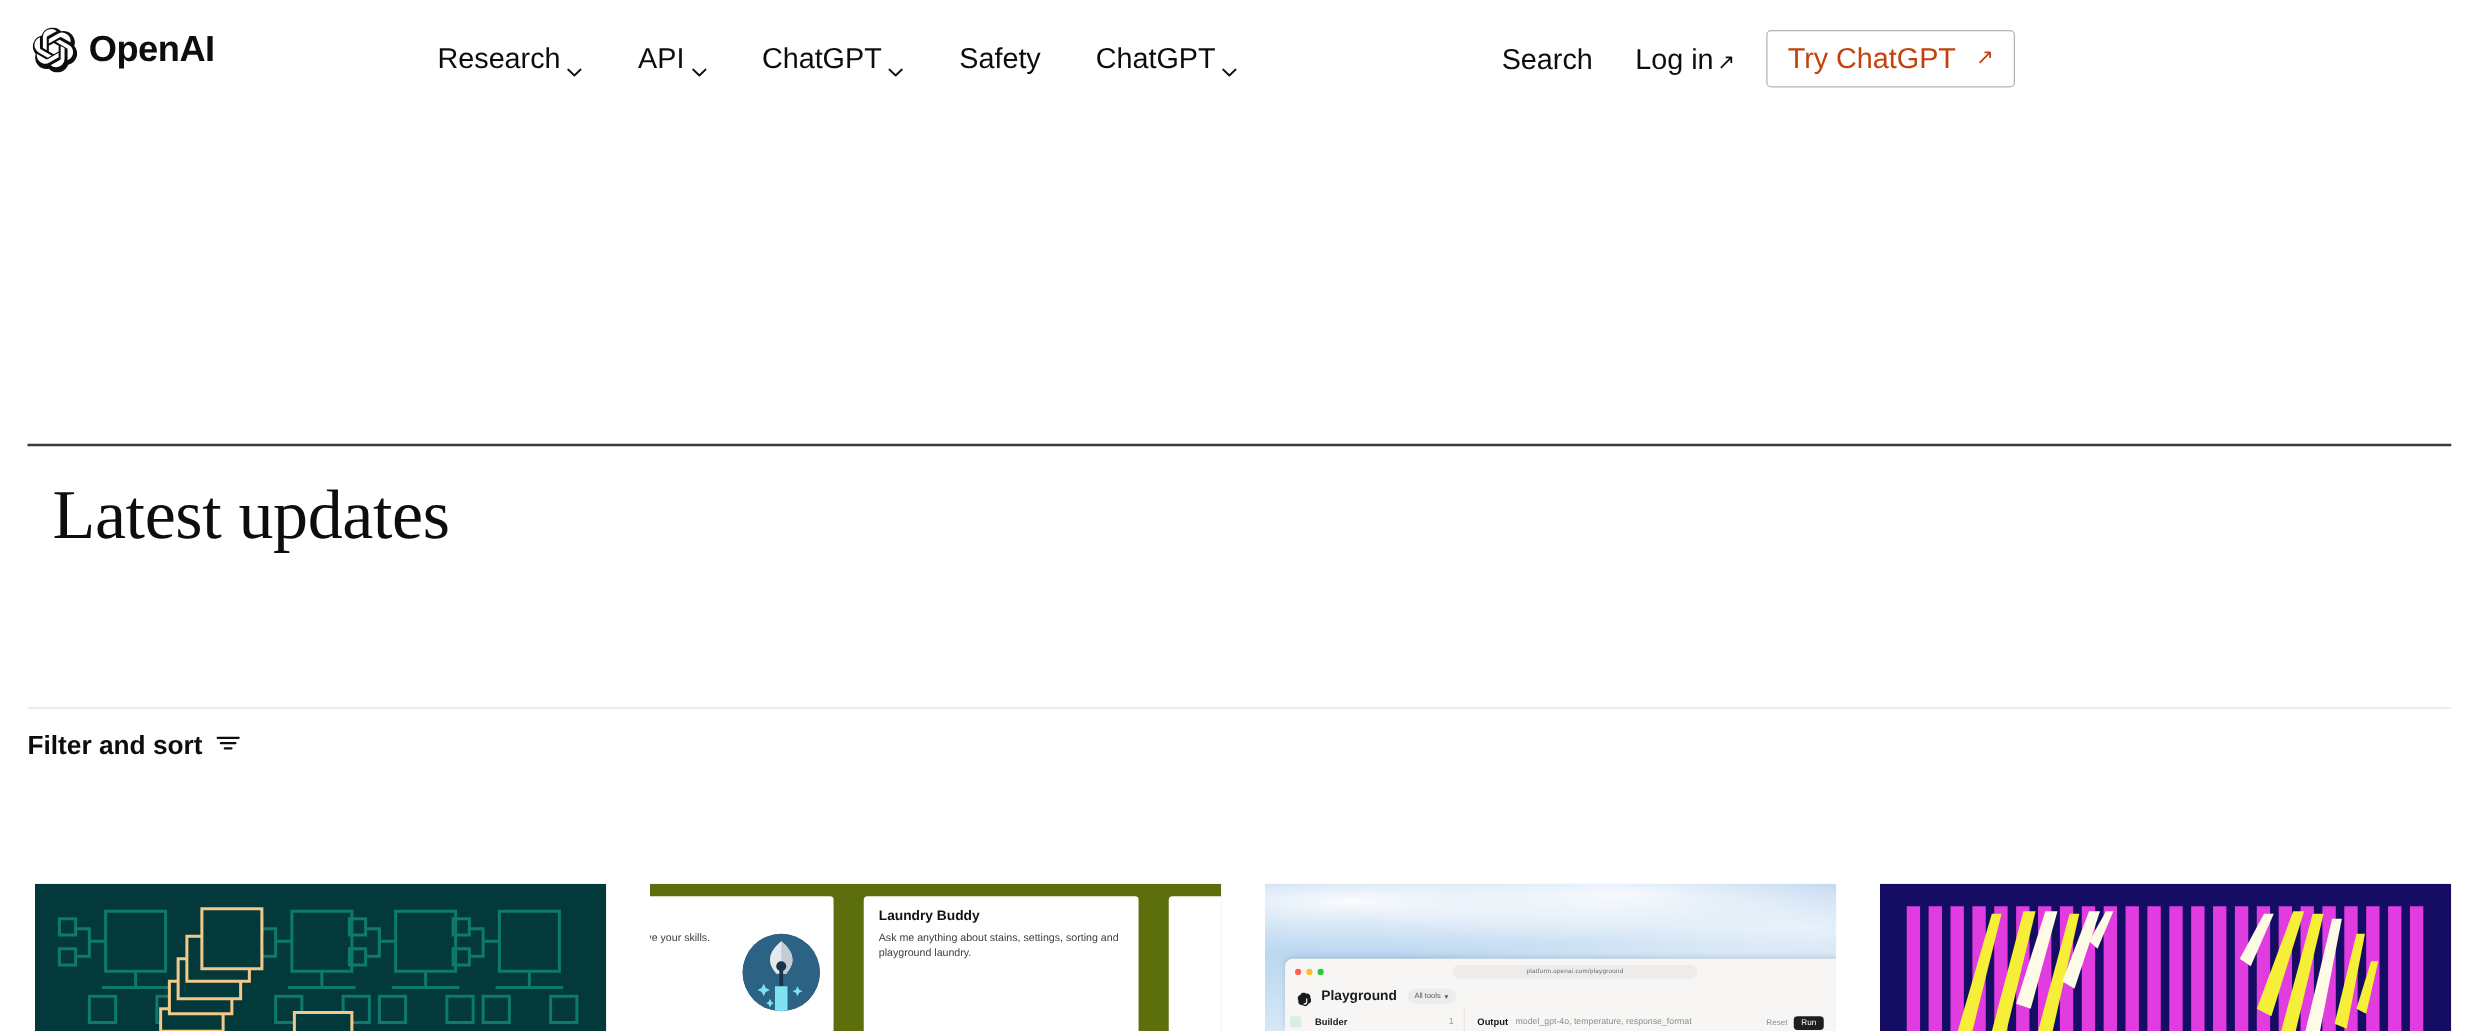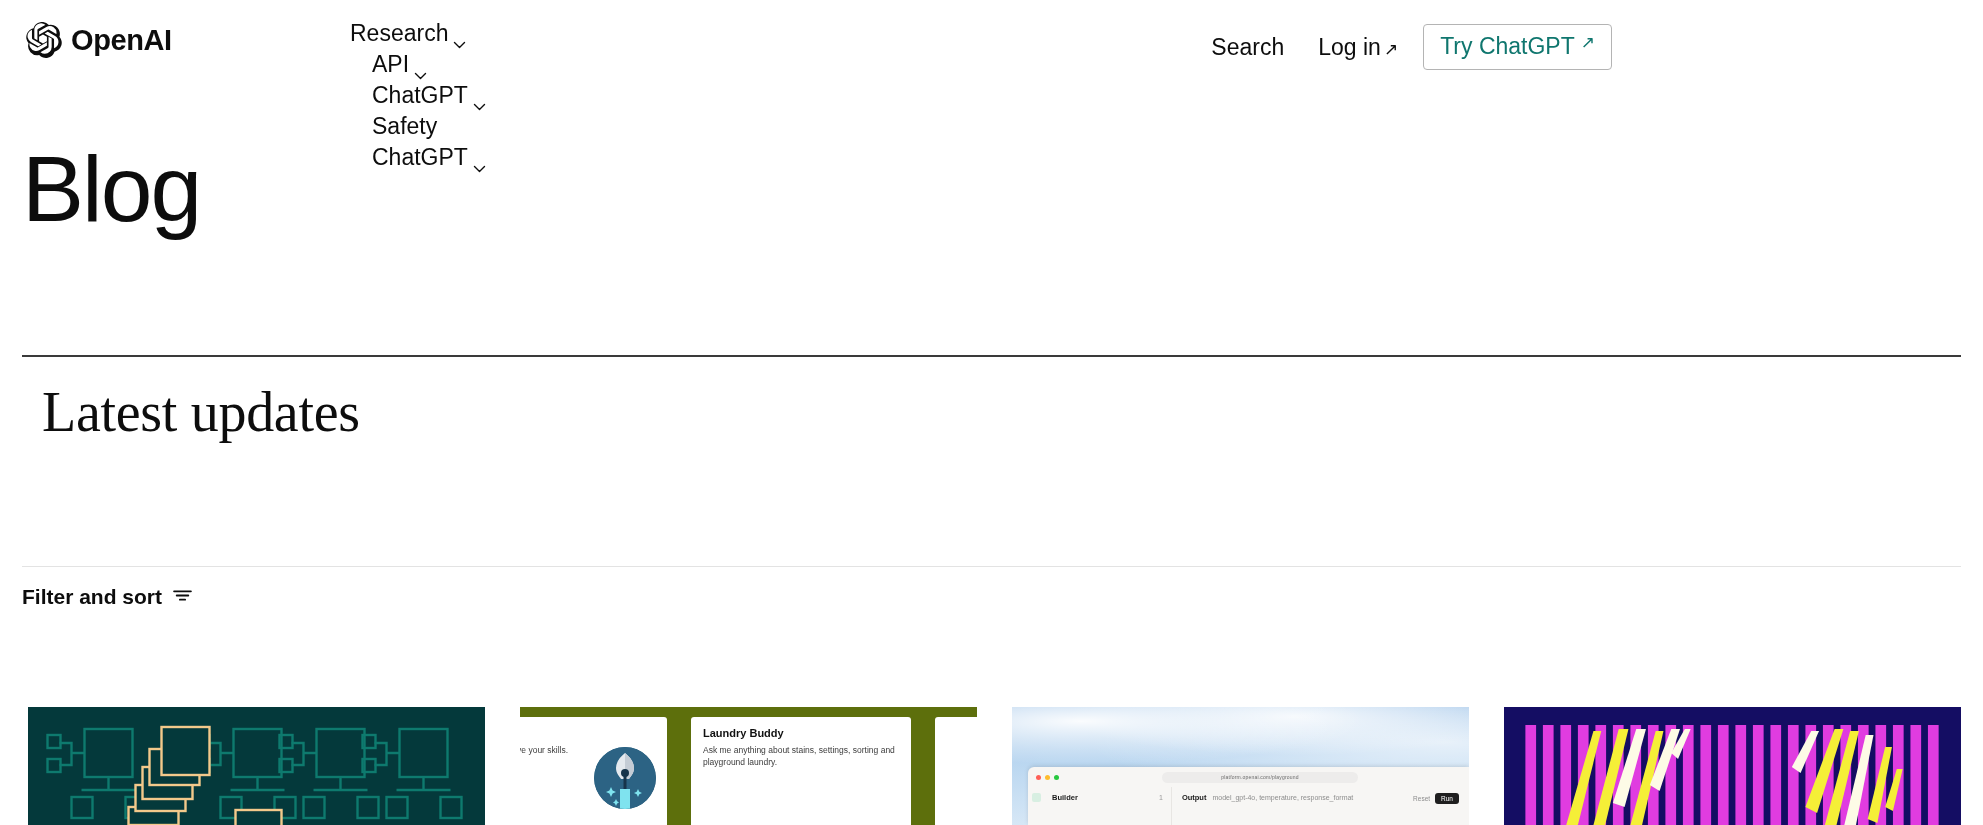--- a/index.html
+++ b/index.html
@@ -23,46 +23,46 @@
     display:flex; align-items:center; gap:9px;
     text-decoration:none; color:#0d0d0d;
   }
   .brand-mark { width:36px; height:36px; display:block; }
   .brand-name {
     font-size:29px; font-weight:700; letter-spacing:-0.4px;
     line-height:1; white-space:nowrap;
   }
 
   .mainnav {
-    position:absolute; left:350px; top:18px;
-    display:flex; align-items:flex-start; gap:0px;flex-direction:column;
+    position:absolute; left:350px; top:31px;
+    display:flex; align-items:flex-start; gap:0px;
   }
   .navitem {
     display:flex; align-items:center; gap:5px;
     font-size:23px; line-height:1; color:#0d0d0d;
     padding:4px 22px 4px 0; white-space:nowrap; cursor:pointer;
   }
   .navitem:not(:first-child){ padding-left:22px; }
   .chev { display:inline-block; width:13px; height:8px; }
 
   .rightnav {
     position:absolute; right:22px; top:24px;
     display:flex; align-items:center; gap:0px;
   }
   .rn-link {
     font-size:23px; line-height:1; color:#0d0d0d;
     white-space:nowrap; cursor:pointer; padding:8px 17px;
     display:flex; align-items:flex-end; gap:3px; text-decoration:none;
   }
   .cta {
-    font-size:23px; line-height:1; color:#0f766e;
+    font-size:23px; line-height:1; color:#c2410c;
     white-space:nowrap; cursor:pointer;
     border:1px solid #b4b4b4; border-radius:4px;
     padding:10px 16px 11px 16px; margin-left:8px;
-    display:flex; gap:6px;
+    display:flex; align-items:center; gap:16px;
     background:#fff;
   }
   .arrow-ne { font-size:17px; line-height:1; position:relative; top:-1px; }
 
   
   .hero-title {
     position:absolute; left:22px; top:143px;
     font-size:93px; line-height:1; font-weight:400;
     letter-spacing:-2px; color:#0d0d0d;
   }
@@ -238,21 +238,20 @@
         <span class="arrow-ne">↗</span>
       </a>
       <button class="cta">
         <span>Try ChatGPT</span>
         <span class="arrow-ne">↗</span>
       </button>
     </div>
 
   </header>
 
-  <h1 class="hero-title">Blog</h1>
 
   <div class="rule-strong"></div>
 
   <h2 class="section-title">Latest updates</h2>
 
   <div class="rule-light"></div>
 
   <div class="filter-row">
     <span class="filter-label">Filter and sort</span>
     <span class="filter-icon">
@@ -352,20 +351,32 @@
     <article class="card">
       <div class="card-thumb thumb-sky">
         <div class="pg-window">
           <div class="pg-bar">
             <span class="dots">
               <span class="dot" style="background:#ff5f57"></span>
               <span class="dot" style="background:#febc2e"></span>
               <span class="dot" style="background:#28c840"></span>
             </span>
             <span class="urlbar">platform.openai.com/playground</span>
+          </div>
+          <div class="pg-head">
+            <span class="pg-logo">
+              <svg viewBox="0 0 32 32" width="11" height="11" aria-hidden="true">
+                <path fill="#1a1a1a" d="M29.71 13.09A8.09 8.09 0 0 0 20.34 2.68a8.08 8.08 0 0 0-13.7 2.92A8.09 8.09 0 0 0 2.3 18.91a8.08 8.08 0 0 0 9.37 10.41 8.09 8.09 0 0 0 13.7-2.92 8.09 8.09 0 0 0 4.34-13.31Zm-12.94 15.14a6 6 0 0 1-3.85-1.39l.19-.11 6.4-3.69a1 1 0 0 0 .53-.91V13.1l2.7 1.56a.1.1 0 0 1 .06.08v7.47a6 6 0 0 1-6.03 6.02Z"></path>
+              </svg>
+            </span>
+            <span class="pg-title">Playground</span>
+            <span class="pg-chip">
+              <span>All tools</span>
+              <span>▾</span>
+            </span>
           </div>
           <div class="pg-body">
             <div class="pg-side">
               <span class="pg-sq"></span>
 
             </div>
             <div class="pg-col-left">
               <div class="pg-row">
                 <span class="pg-lbl">Builder</span>
                 <span class="pg-mini">1</span>

